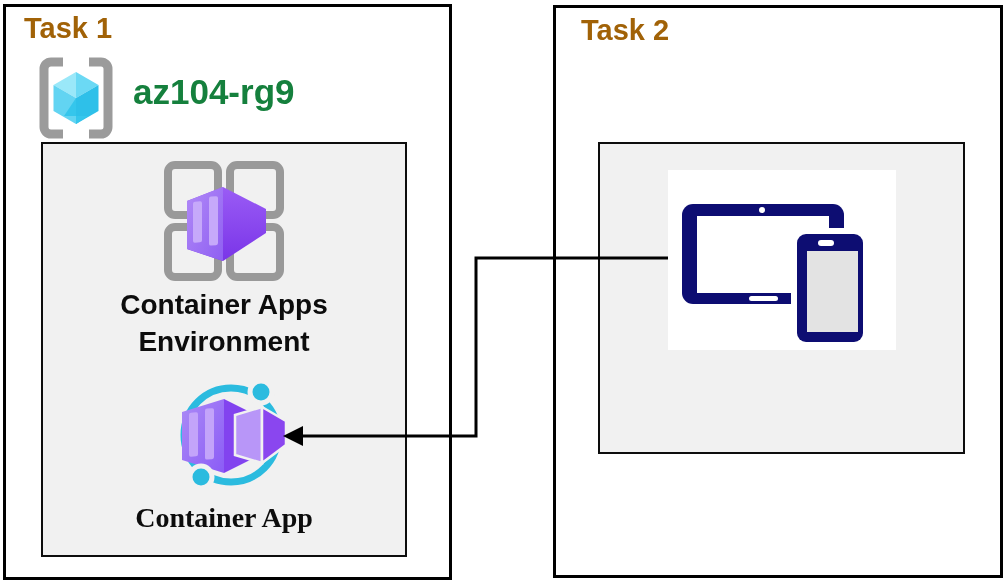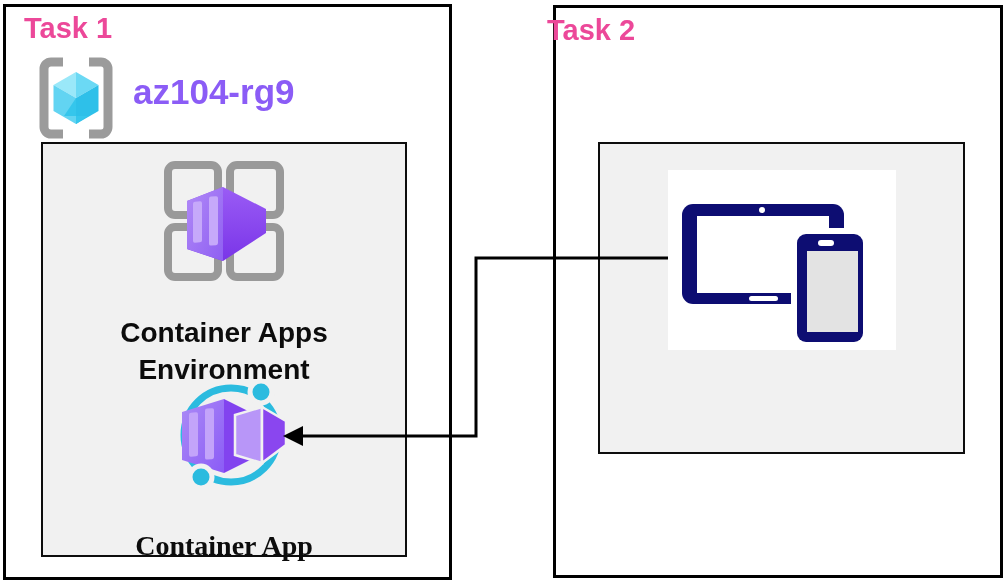--- a/index.html
+++ b/index.html
@@ -3,35 +3,35 @@
 <meta charset="utf-8">
 <style>
   html,body{margin:0;padding:0;background:#ffffff;}
   body{font-family:"Liberation Sans", sans-serif;}
   #canvas{position:relative;width:1006px;height:584px;background:#ffffff;overflow:hidden;}
 
   .task-box{position:absolute;background:#ffffff;border:3px solid #000000;box-sizing:border-box;}
   #task1-box{left:3px;top:4px;width:449px;height:576px;}
   #task2-box{left:553px;top:5px;width:450px;height:573px;}
 
-  .task-title{position:absolute;font-weight:bold;font-size:29px;color:#ec4899;letter-spacing:0px;}
+  .task-title{position:absolute;font-weight:bold;font-size:29px;color:#a16207;letter-spacing:0px;}
   #task1-title{left:24px;top:12px;}
-  #task2-title{left:547px;top:14px;text-align:right;}
+  #task2-title{left:581px;top:14px;text-align:right;}
 
   .inner-box{position:absolute;background:#f1f1f1;border:2px solid #0d0d0d;box-sizing:border-box;}
   #inner1{left:41px;top:142px;width:366px;height:415px;}
   #inner2{left:598px;top:142px;width:367px;height:312px;}
 
   .abs{position:absolute;}
-  .item-label{position:absolute;text-align:center;font-weight:bold;font-size:28px;color:#0c0c0c;line-height:37px;margin-top:28px;}
+  .item-label{position:absolute;text-align:center;font-weight:bold;font-size:28px;color:#0c0c0c;line-height:37px;}
   #cae-label{left:98px;top:286px;width:252px;}
   #ca-label{left:51px;top:499px;width:346px;font-family:Liberation Serif, serif;}
   #tv-label{left:608px;top:370px;width:347px;font-size:29px;}
 
-  #rg-name{position:absolute;left:133px;top:72px;font-weight:bold;font-size:35px;color:#8b5cf6;}
+  #rg-name{position:absolute;left:133px;top:72px;font-weight:bold;font-size:35px;color:#15803d;}
 
   #device-plate{position:absolute;left:668px;top:170px;width:228px;height:180px;background:#ffffff;}
 
   #connector-svg{position:absolute;left:0;top:0;pointer-events:none;}
 </style>
 </head>
 <body>
 
 <div id="canvas">
 

